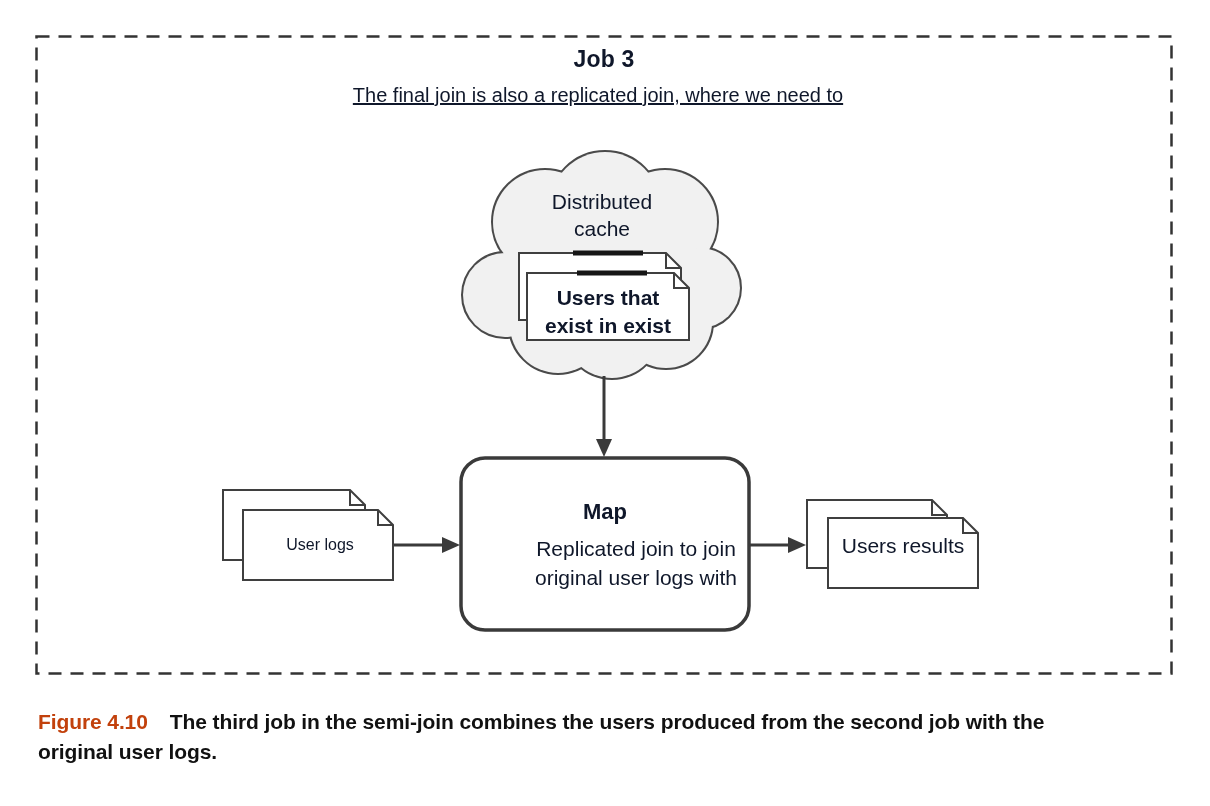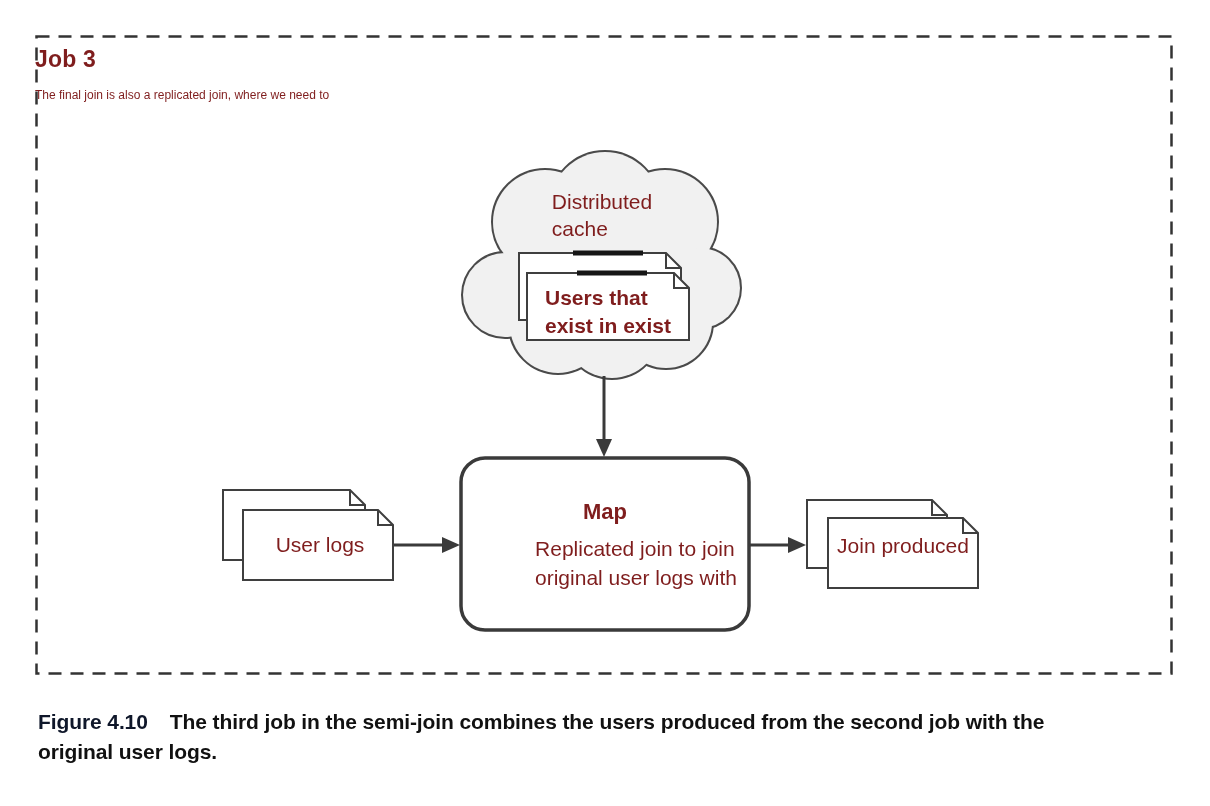--- a/index.html
+++ b/index.html
@@ -24,34 +24,36 @@
   }
   svg.art {
     position: absolute;
     left: 0;
     top: 0;
     width: 1138px;
     height: 640px;
   }
   .lbl {
     position: absolute;
-    color: #7f1d1d;
+    text-align: center;
+    color: #0f172a;
     white-space: nowrap;
   }
   .ctr { transform: translate(-50%, -50%); }
   .job-title {
     left: 0; right: 0; top: 11px;
     font-size: 23px;
     font-weight: bold;
     letter-spacing: 0.2px;
   }
   .job-desc {
     left: 0; right: 12px; top: 46px;
-    font-size: 12px;
+    font-size: 20px;
     line-height: 28px;
+    text-decoration: underline;
   }
   .cloud-label {
     left: 567px; top: 180px;
     font-size: 21px;
     line-height: 27px;
   }
   .cloud-doc-label {
     left: 573px; top: 277px;
     font-size: 21px;
     line-height: 28px;
@@ -64,39 +66,39 @@
     margin-top: 28px;
   }
   .map-body {
     left: 570px; top: 528px;
     font-size: 21px;
     line-height: 29px;
     margin-left: 31px;
   }
   .userlogs-label {
     left: 285px; top: 510px;
-    font-size: 21px;
+    font-size: 16px;
   }
   .joinresults-label {
     left: 868px; top: 511px;
     font-size: 21px;
   }
   .caption {
     position: absolute;
     left: 38px;
     top: 707px;
     width: 1060px;
     font-size: 21px;
     font-weight: bold;
     line-height: 30px;
     letter-spacing: -0.1px;
     color: #111111;
   }
   .caption .fig-label {
-    color: #0f172a;
+    color: #c2410c;
     margin-right: 22px;
     margin-top: 16px;
   }
 </style>
 </head>
 <body>
 
 <div class="frame">
 
   <svg class="art" viewBox="35 35 1138 640">
@@ -187,18 +189,18 @@
 
   <div class="lbl ctr map-title">Map</div>
 
   <div class="lbl ctr map-body">
     <div>Replicated join to join</div>
     <div>original user logs with</div>
   </div>
 
   <div class="lbl ctr userlogs-label">User logs</div>
 
-  <div class="lbl ctr joinresults-label">Join produced</div>
+  <div class="lbl ctr joinresults-label">Users results</div>
 </div>
 
 <div class="caption">
   <span class="fig-label">Figure 4.10</span><span class="fig-text">The third job in the semi-join combines the users produced from the second job with the original user logs.</span>
 </div>
 
 </body></html>

